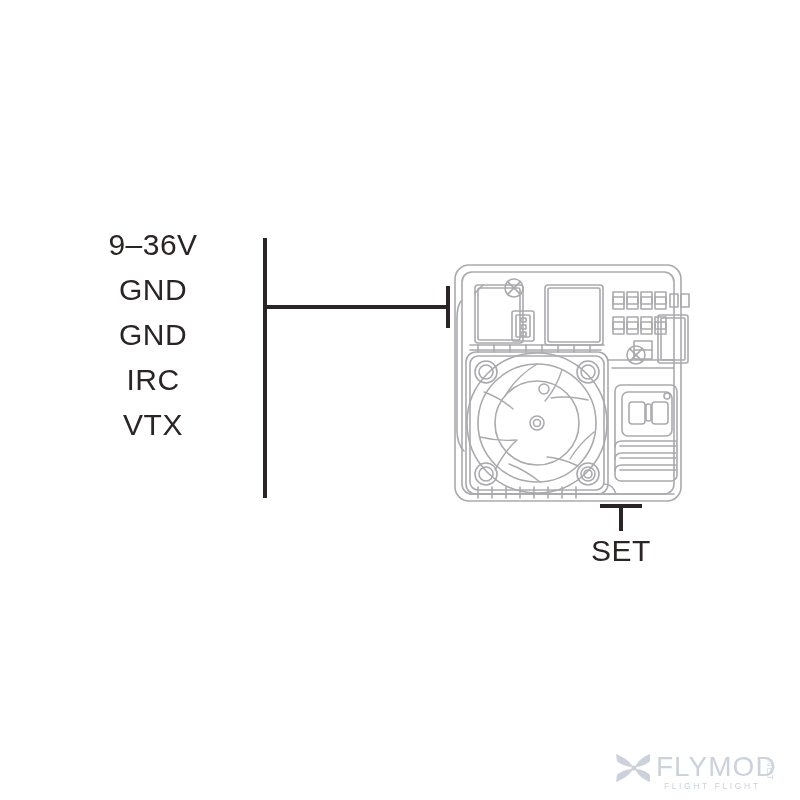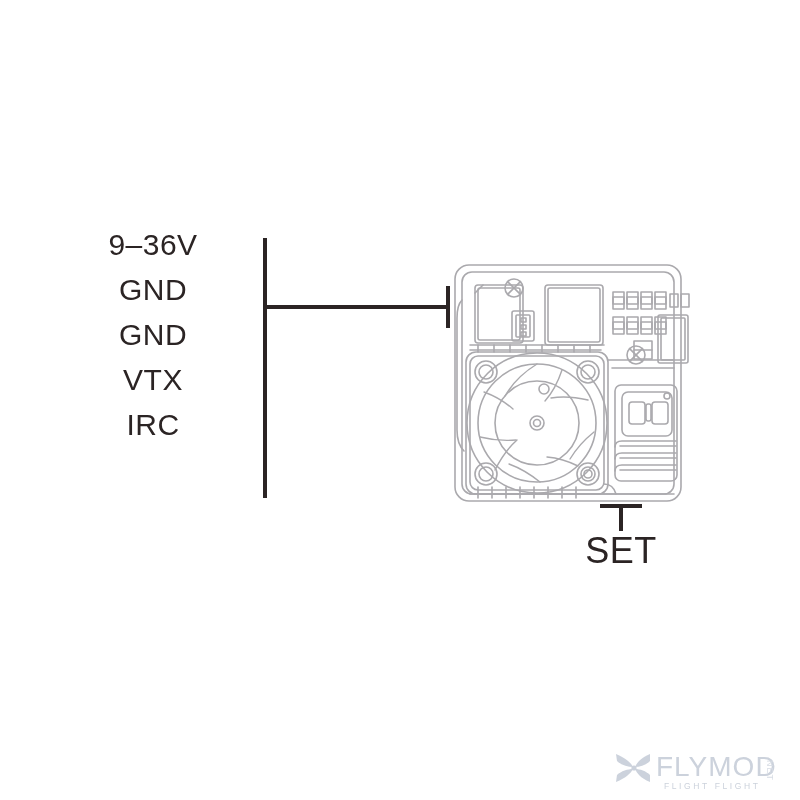--- a/index.html
+++ b/index.html
@@ -75,21 +75,21 @@
     width: 4px;
     height: 27px;
   }
 
   .set-label {
     position: absolute;
     left: 541px;
     top: 534px;
     width: 160px;
     text-align: center;
-    font-size: 36px;
+    font-size: 30px;
     line-height: 34px;
     color: #2b2424;
     letter-spacing: 0.5px;
   }
 
   
   #watermark {
     position: absolute;
     left: 612px;
     top: 748px;
@@ -263,22 +263,22 @@
     </g>
 
     <path d="M462 300 C458 304 457 310 457 318 L457 430 C457 440 459 446 464 451"></path>
   </g>
 </svg>
 
 <div class="pin-labels">
   <div class="pin-label">9–36V</div>
   <div class="pin-label">GND</div>
   <div class="pin-label">GND</div>
+  <div class="pin-label">IRC</div>
   <div class="pin-label">VTX</div>
-  <div class="pin-label">IRC</div>
 </div>
 
 <div class="leader" id="leader-vertical-main"></div>
 <div class="leader" id="leader-horizontal"></div>
 <div class="leader" id="leader-tick-right"></div>
 
 <div class="leader" id="set-leader-bar"></div>
 <div class="leader" id="set-leader-stem"></div>
 
 <div class="set-label">SET</div>

